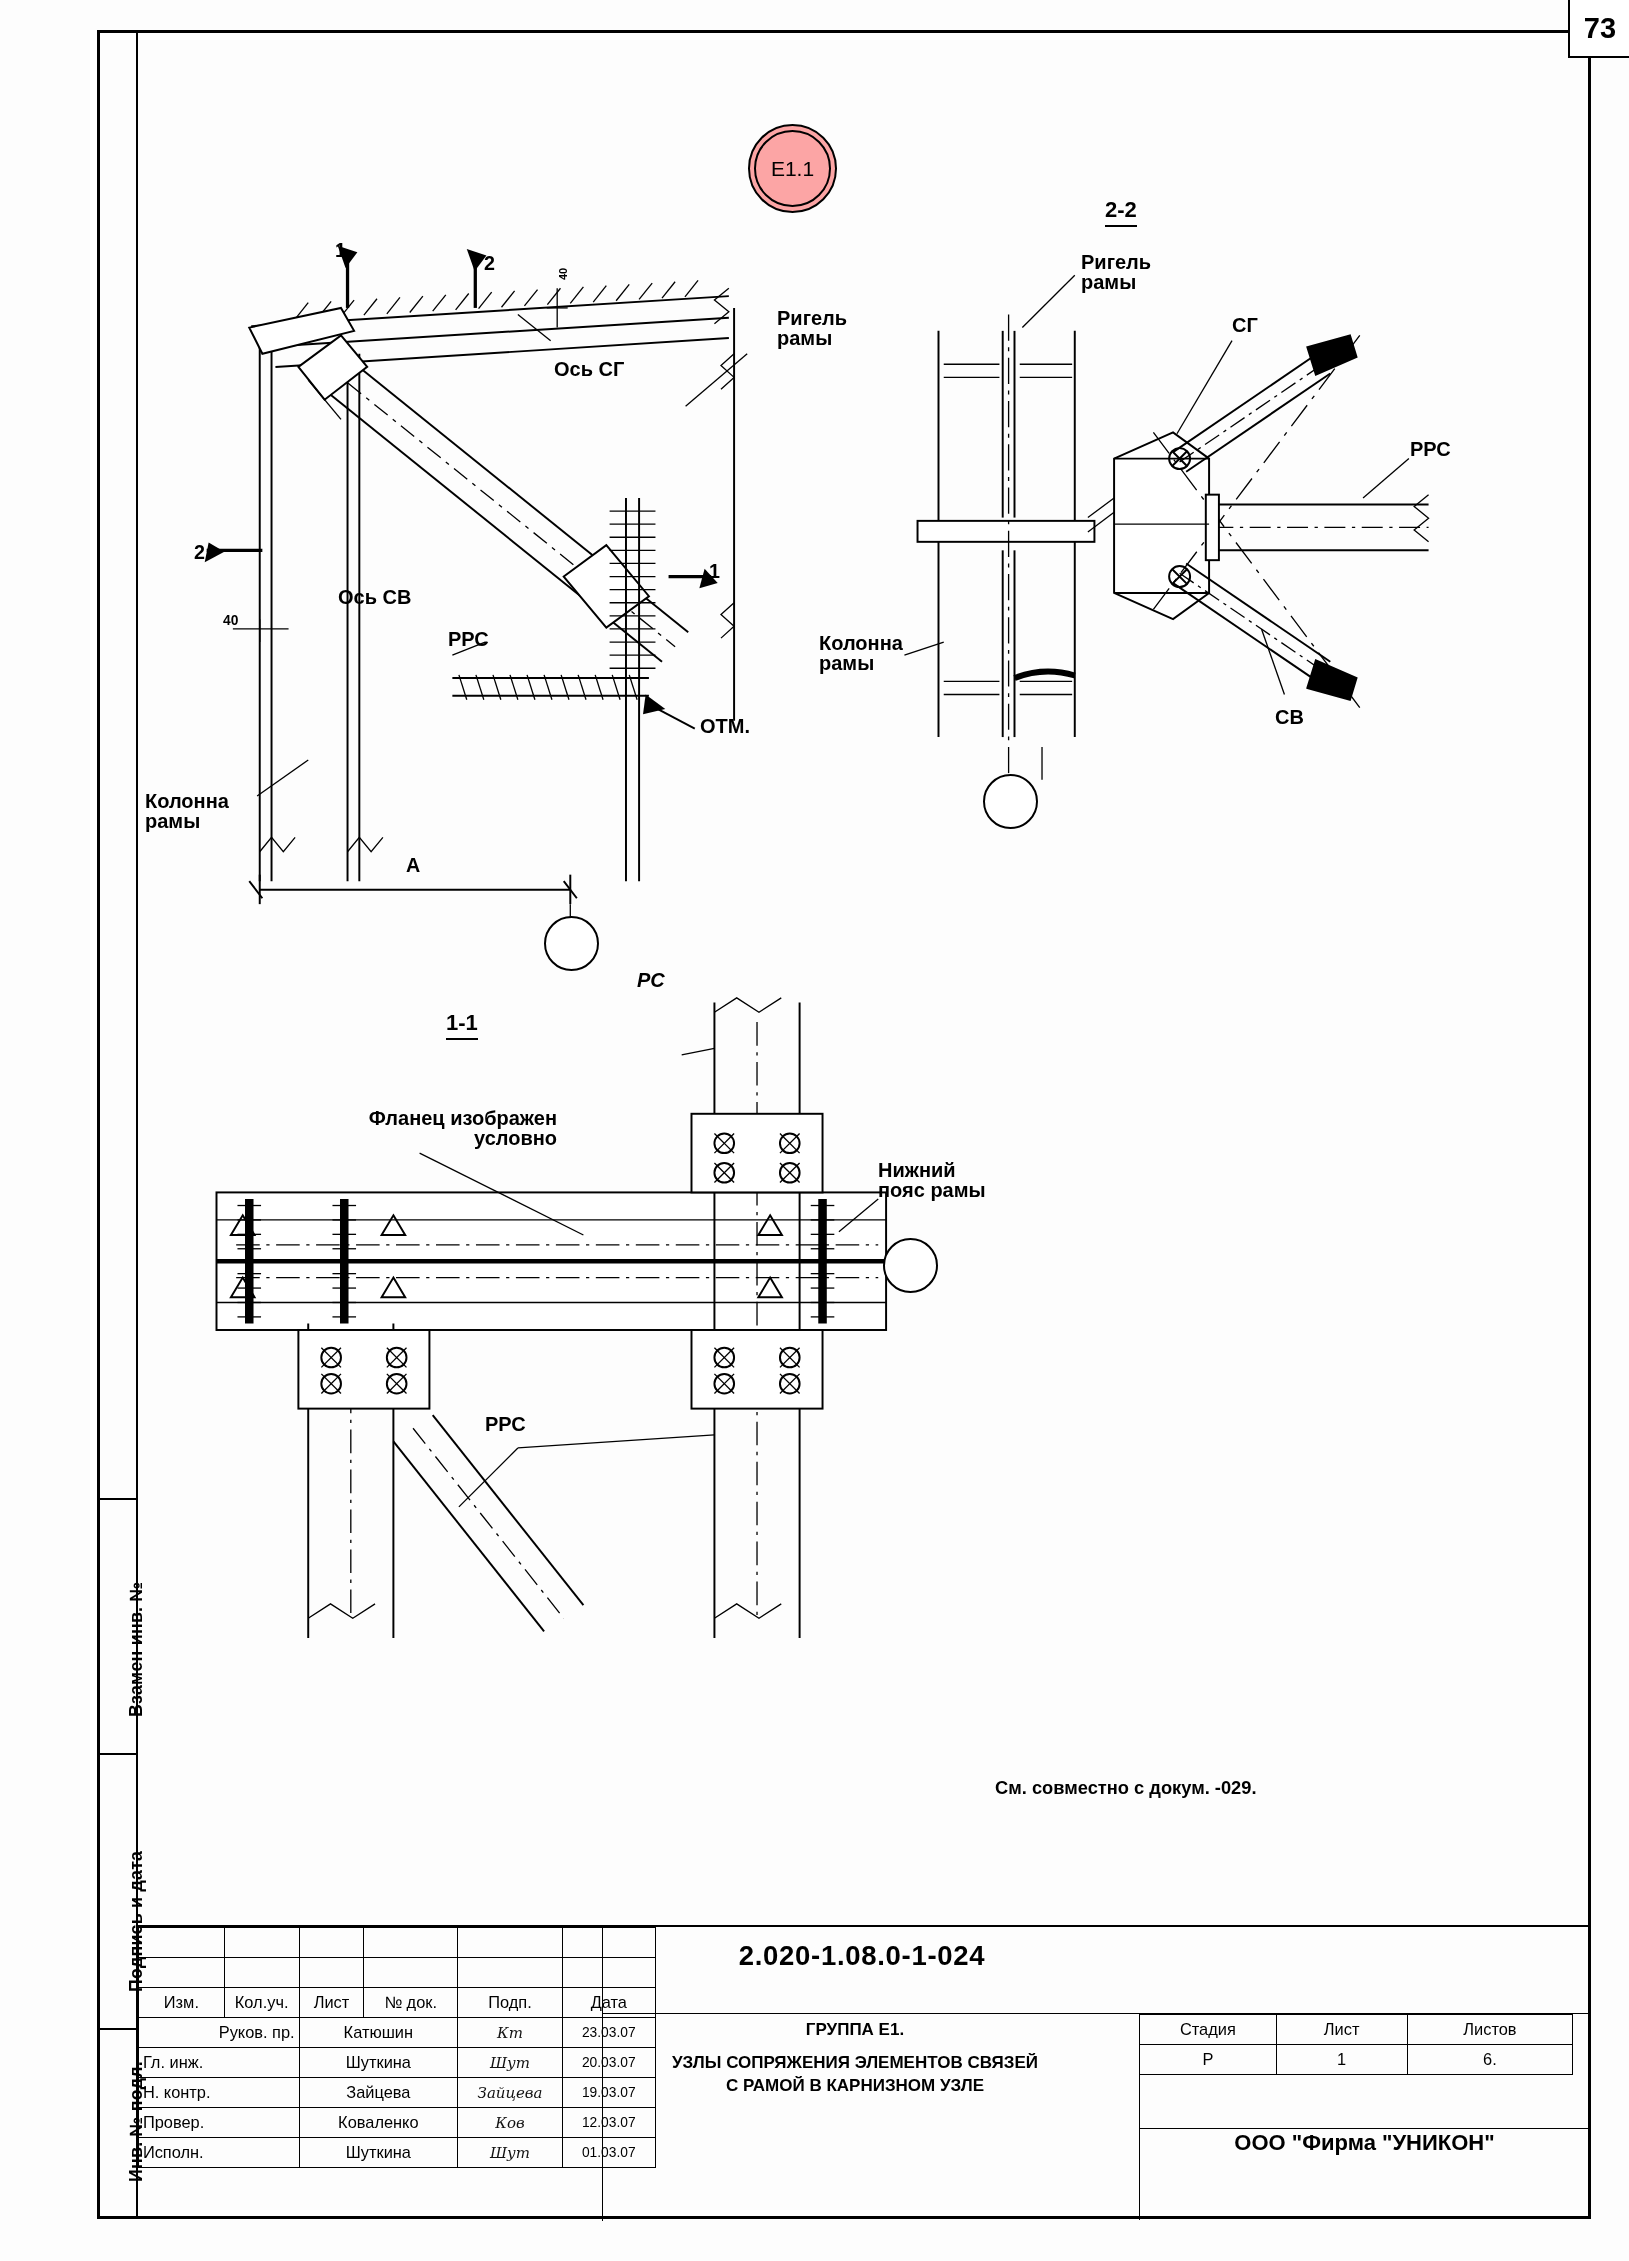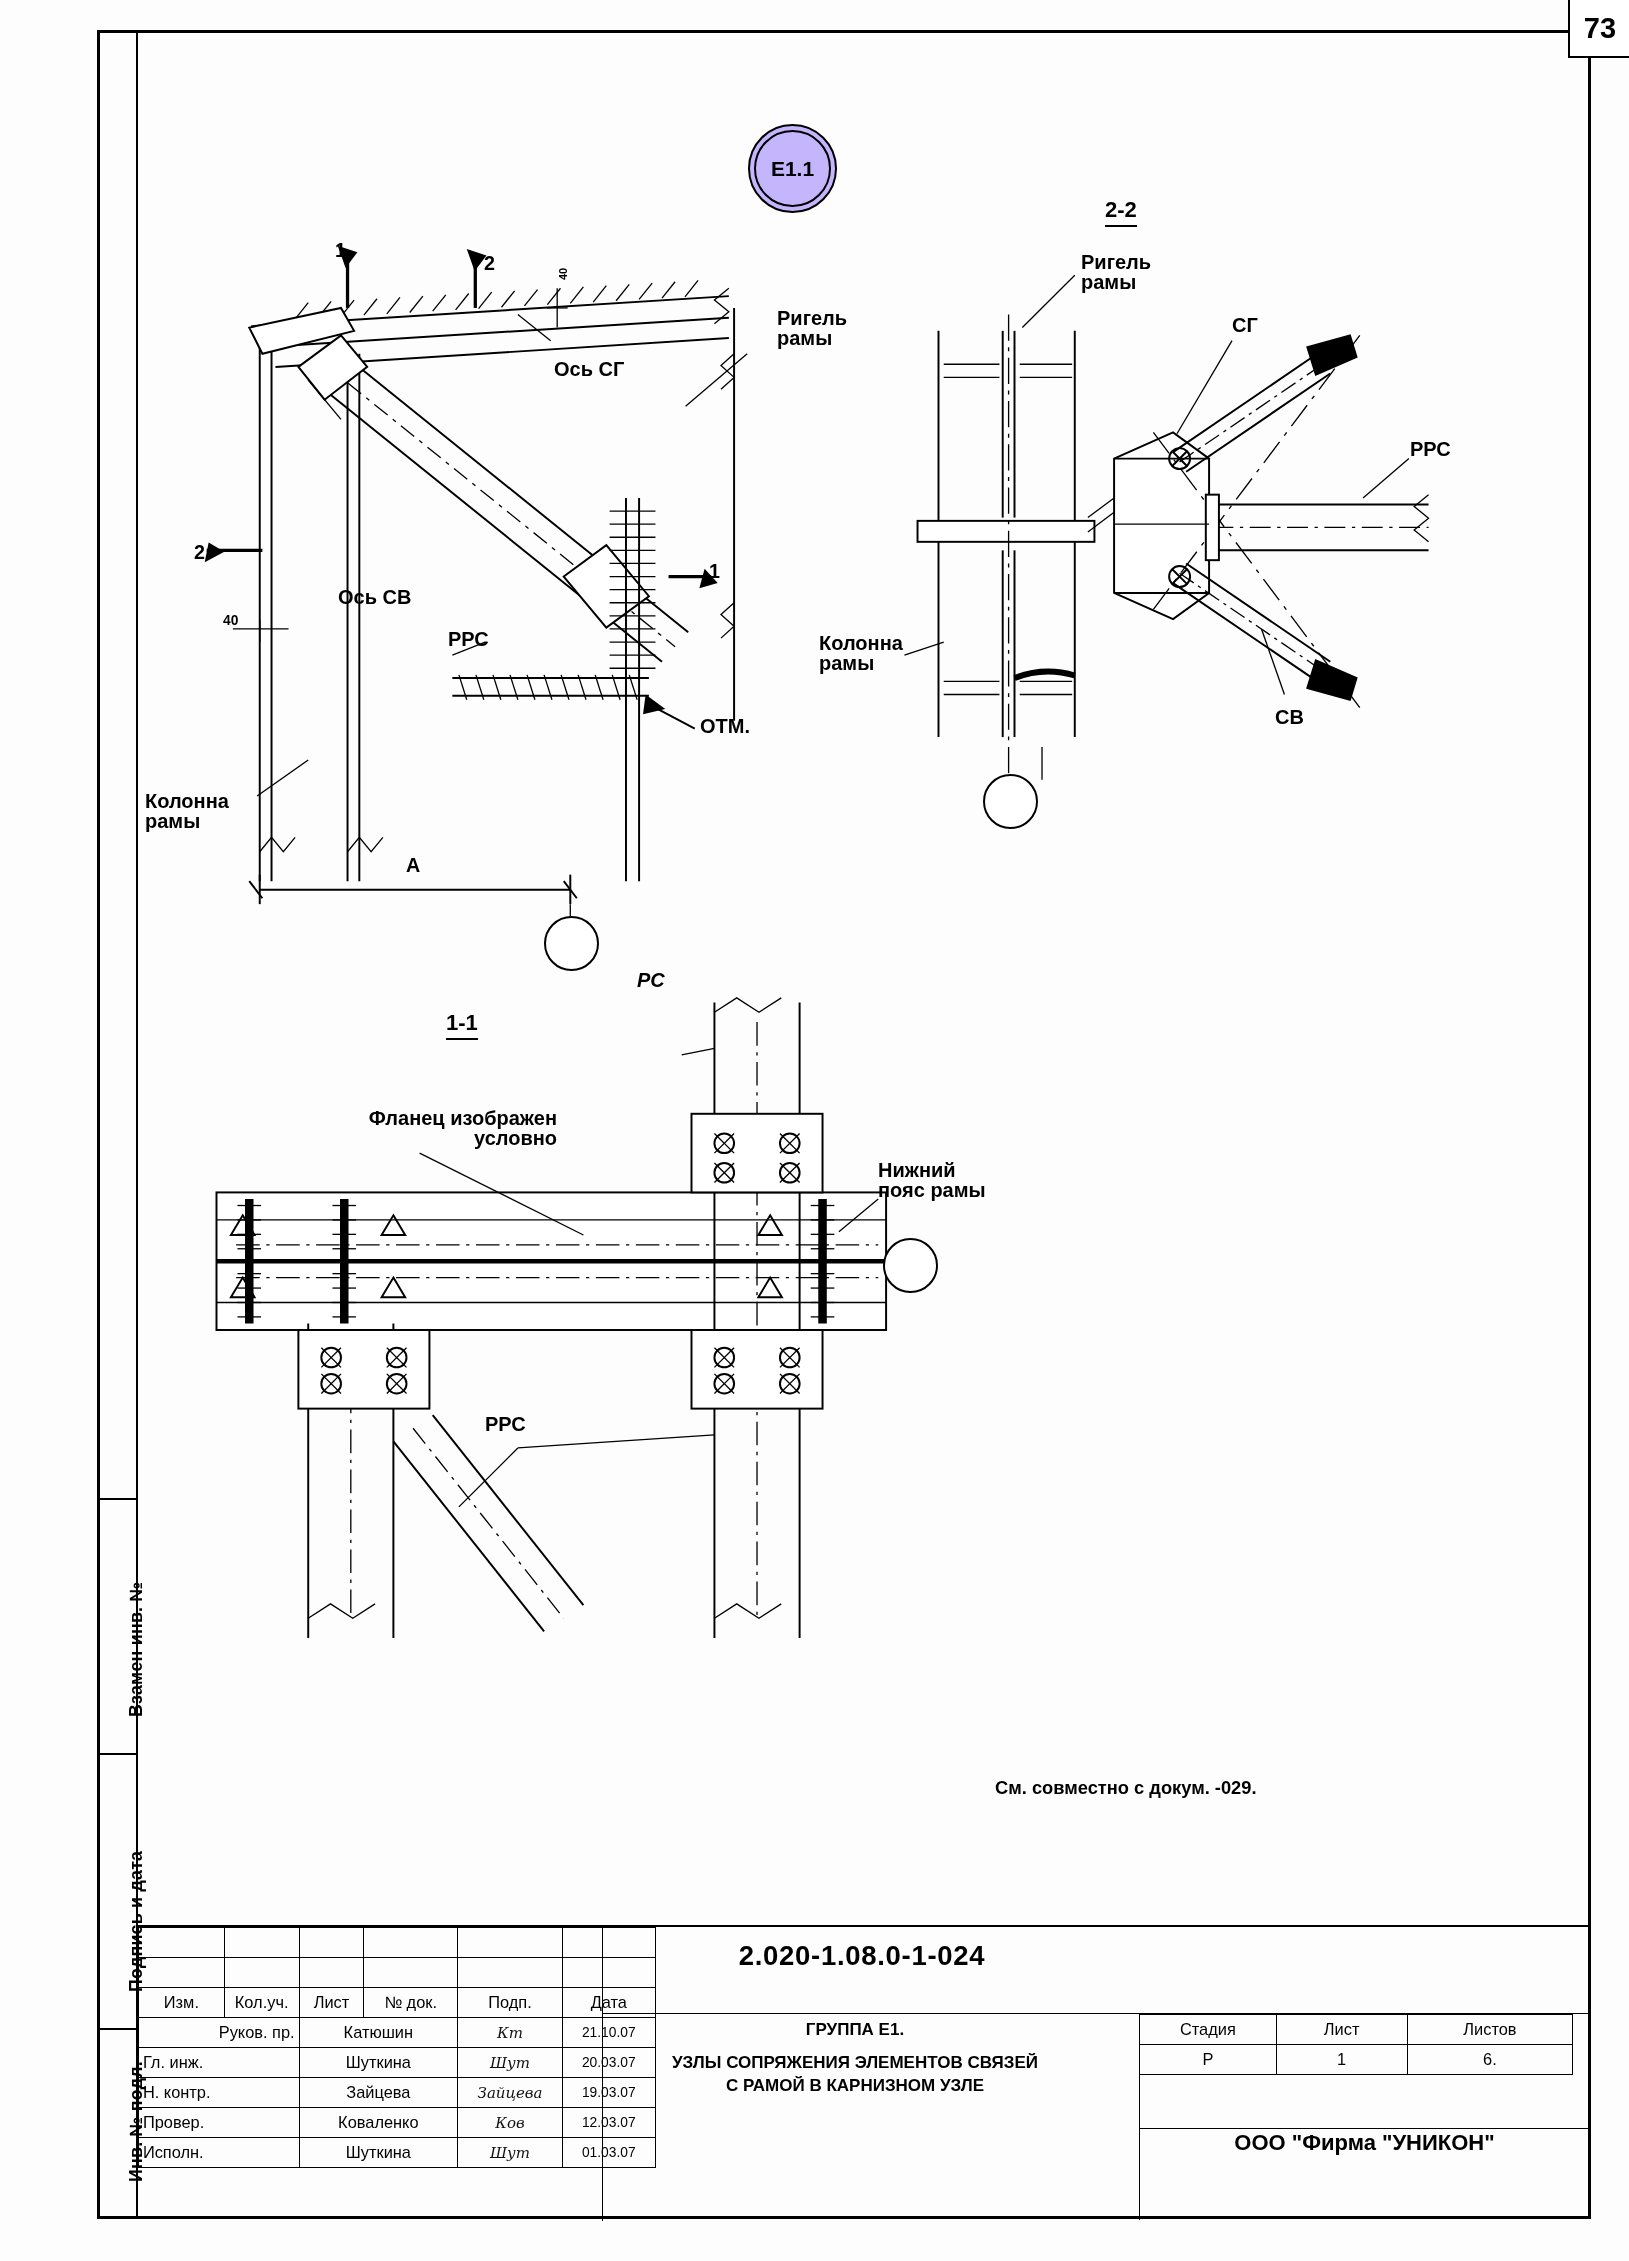--- a/index.html
+++ b/index.html
@@ -90,22 +90,22 @@
     text-align: center;
   }
   .circ-tag {
     position: absolute;
     border: 2.6px solid #000;
     border-radius: 50%;
     display: flex;
     align-items: center;
     justify-content: center;
     font-size: 21px;
-    font-weight: bold;
-    background: #c4b5fd;
+    font-weight: normal;
+    background: #fca5a5;
   }
   .circ-tag .inner {
     position: absolute;
     left: 3.9px; top: 3.9px; right: 3.9px; bottom: 3.9px;
     border: 2px solid #000;
     border-radius: 50%;
   }
   .circ-plain {
     position: absolute;
     border: 2px solid #000;
@@ -578,21 +578,21 @@
         <td>Кол.уч.</td>
         <td>Лист</td>
         <td>№ док.</td>
         <td>Подп.</td>
         <td>Дата</td>
       </tr>
       <tr>
         <td colspan="2" style="text-align:right;">Руков. пр.</td>
         <td colspan="2">Катюшин</td>
         <td class="sig">Кт</td>
-        <td style="font-size:13.8px;">21.10.07</td>
+        <td style="font-size:13.8px;">23.03.07</td>
       </tr>
       <tr>
         <td colspan="2" style="text-align:left;">Гл. инж.</td>
         <td colspan="2">Шуткина</td>
         <td class="sig">Шут</td>
         <td style="font-size:13.8px;">20.03.07</td>
       </tr>
       <tr>
         <td colspan="2" style="text-align:left;">Н. контр.</td>
         <td colspan="2">Зайцева</td>

